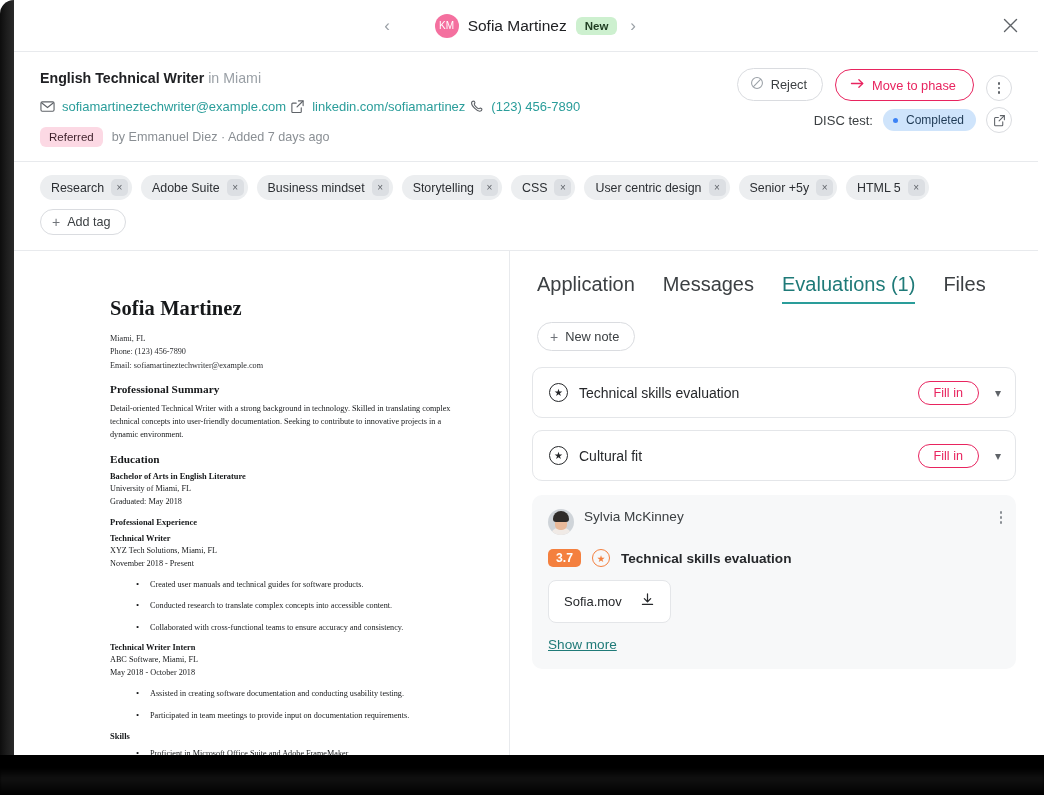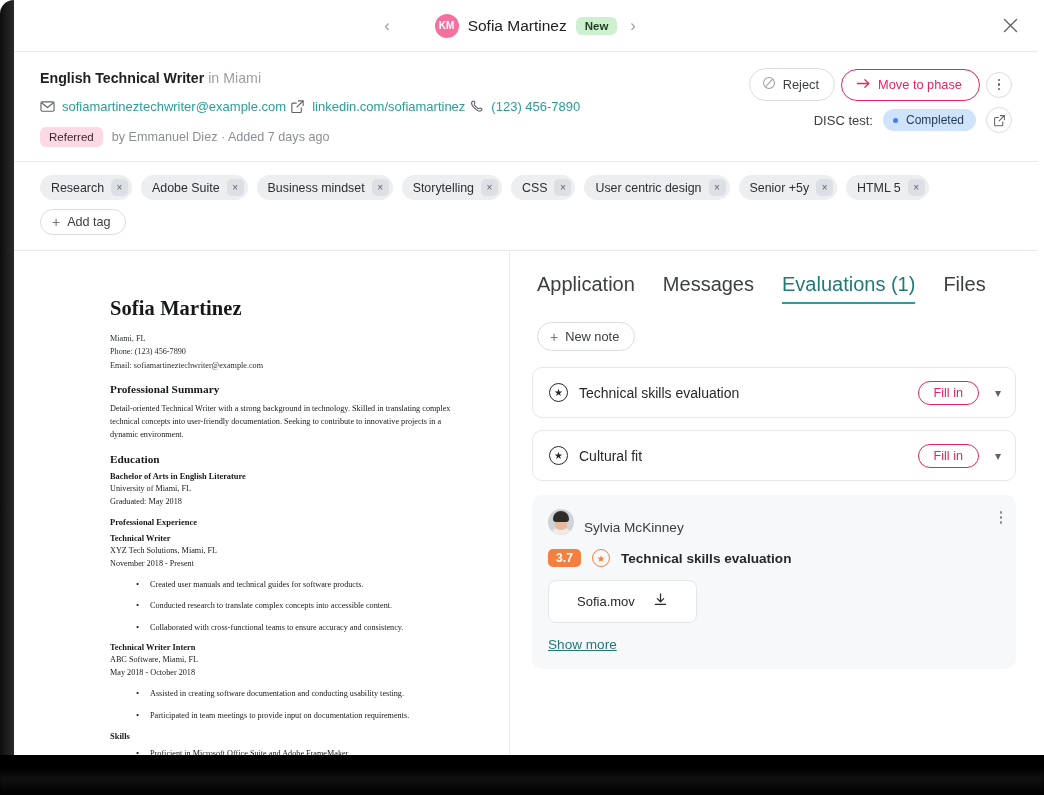--- a/index.html
+++ b/index.html
@@ -53,21 +53,21 @@
     display: flex; align-items: center; justify-content: center;
     color: #9aa0a6; font-size: 17px; cursor: pointer; background: none;
     border: none; font-family: "Liberation Sans", sans-serif;
   }
   .nav-prev { left: 360px; }
   .nav-next { left: 606px; }
   .title-group { display: flex; align-items: center; gap: 9px; }
   .avatar-init {
     width: 24px; height: 24px; border-radius: 12px;
     background: #f4709f; color: #fff;
-    font-size: 10px; font-weight: 700; letter-spacing: .2px;
+    font-size: 10px; font-weight: 400; letter-spacing: .2px;
     display: flex; align-items: center; justify-content: center;
   }
   .cand-name { font-size: 15.5px; color: #202124; font-weight: 400; }
   .badge-new {
     background: #cdf0cf; color: #1f3d22;
     font-size: 11.5px; font-weight: 600;
     padding: 3px 9px; border-radius: 6px;
   }
   .close-btn {
     position: absolute; right: 14px; top: 50%; transform: translateY(-50%);
@@ -93,21 +93,21 @@
 
   .referral-row { display: flex; align-items: center; gap: 9px; }
   .badge-referred {
     background: #fcd9e4; color: #3c1f29;
     font-size: 11.5px; font-weight: 500;
     padding: 4px 9px; border-radius: 6px;
   }
   .referral-meta { font-size: 12.6px; color: #8a8f94; }
 
   
-  .actions { position: absolute; right: 26px; top: 16px; display: flex; align-items: center; gap: 6px; }
+  .actions { position: absolute; right: 26px; top: 16px; display: flex; align-items: flex-end; gap: 12px; }
   .btn {
     display: inline-flex; align-items: center; gap: 7px;
     border-radius: 18px; cursor: pointer;
     font-family: "Liberation Sans", sans-serif;
   }
   .btn-reject {
     background: #fff; border: 1px solid #dadce0; color: #3c4043;
     font-size: 12.8px; padding: 7px 15px 7px 12px;
   }
   .btn-move {
@@ -216,21 +216,21 @@
     cursor: pointer; margin-right: 16px;
     font-family: "Liberation Sans", sans-serif;
   }
   .chev { color: #5f6368; font-size: 12px; cursor: pointer; }
 
   
   .note-card {
     background: #f7f8f9; border-radius: 10px;
     padding: 14px 16px 16px 16px; margin-top: 14px; position: relative;
   }
-  .note-head { display: flex; align-items: flex-end; gap: 10px; margin-bottom: 14px; }
+  .note-head { display: flex; align-items: flex-start; gap: 10px; margin-bottom: 14px; }
   .note-avatar {
     width: 26px; height: 26px; border-radius: 50%;
     background: #cfd4d9; overflow: hidden; position: relative; flex: 0 0 auto;
   }
   .na-hair { position: absolute; left: 5px; top: 2px; width: 16px; height: 11px;
              background: #2e2b29; border-radius: 8px 8px 3px 3px; }
   .na-face { position: absolute; left: 7px; top: 8px; width: 12px; height: 13px;
              background: #e8b99a; border-radius: 6px 6px 5px 5px; }
   .na-body { position: absolute; left: 3px; bottom: 0; width: 20px; height: 7px;
              background: #f0eae6; border-radius: 8px 8px 0 0; }
@@ -250,21 +250,21 @@
     width: 18px; height: 18px; border-radius: 50%;
     border: 1.6px solid #f4803f; color: #f4803f;
     display: flex; align-items: center; justify-content: center; font-size: 9.5px;
   }
   .score-title { font-size: 13.6px; font-weight: 600; color: #26282b; }
   .note-body { font-size: 14px; line-height: 1.56; color: #3c4043; margin-bottom: 14px; }
 
   .attach {
     display: inline-flex; align-items: center; gap: 18px;
     background: #fff; border: 1px solid #e4e6e9; border-radius: 8px;
-    padding: 11px 28px; cursor: pointer; margin-bottom: 12px;
+    padding: 11px 15px; cursor: pointer; margin-bottom: 12px;
   }
   .attach-name { font-size: 13px; color: #26282b; }
   .show-more {
     display: inline-block; font-size: 13.6px; color: #1f7a78;
     text-decoration: underline; cursor: pointer;
   }
 </style>
 </head>
 <body>
 

